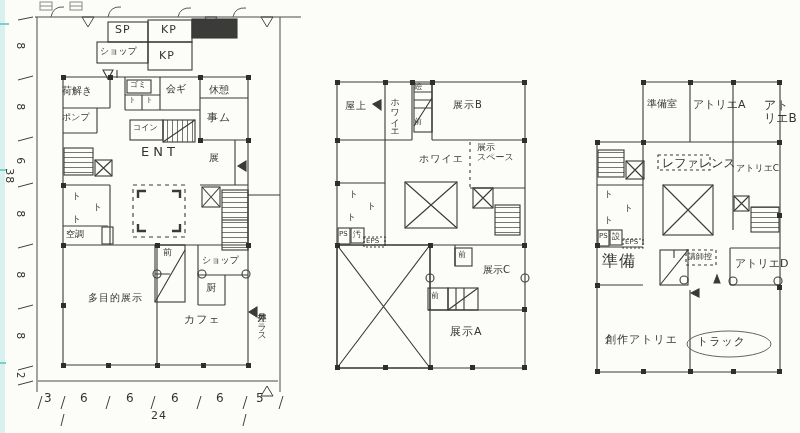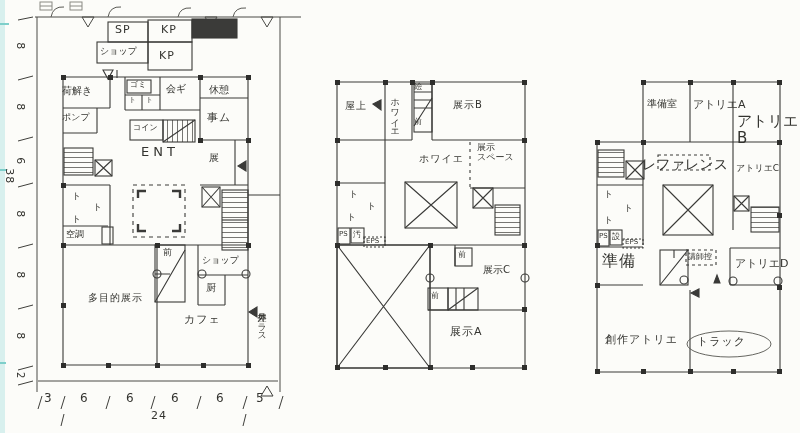--- a/index.html
+++ b/index.html
@@ -292,22 +292,22 @@
 <span class="lb sm" style="left:339px;top:231px;font-size:7px;">PS</span>
 <span class="lb sm" style="left:353px;top:231px;font-size:8px;">汚</span>
 <span class="lb sm" style="left:366px;top:238px;font-size:7px;">EPS</span>
 <span class="lb sm" style="left:458px;top:251px;font-size:8px;">前</span>
 <span class="lb sm" style="left:483px;top:264px;font-size:10px;">展示C</span>
 <span class="lb sm" style="left:431px;top:292px;font-size:8px;">前</span>
 <span class="lb" style="left:450px;top:326px;font-size:11px;">展示A</span>
 
 <span class="lb sm" style="left:647px;top:98px;font-size:10px;">準備室</span>
 <span class="lb sm" style="left:693px;top:99px;font-size:11px;">アトリエA</span>
-<span class="lb sm" style="left:737px;top:99px;font-size:15px;margin-top:14px;">アトリエB</span>
-<span class="lb sm" style="left:642px;top:157px;font-size:14px;">レファレンス</span>
+<span class="lb sm" style="left:764px;top:99px;font-size:12px;">アトリエB</span>
+<span class="lb sm" style="left:662px;top:157px;font-size:12px;">レファレンス</span>
 <span class="lb sm" style="left:736px;top:163px;font-size:9px;">アトリエC</span>
 <span class="lb sm" style="left:604px;top:189px;font-size:9px;">ト</span>
 <span class="lb sm" style="left:624px;top:203px;font-size:9px;">ト</span>
 <span class="lb sm" style="left:604px;top:215px;font-size:9px;">ト</span>
 <span class="lb sm" style="left:599px;top:233px;font-size:7px;">PS</span>
 <span class="lb sm" style="left:612px;top:233px;font-size:8px;">設</span>
 <span class="lb sm" style="left:625px;top:239px;font-size:7px;">EPS</span>
 <span class="lb" style="left:602px;top:252px;font-size:16px;">準備</span>
 <span class="lb sm" style="left:688px;top:253px;font-size:8px;font-family:Liberation Mono, monospace;">講師控</span>
 <span class="lb sm" style="left:735px;top:258px;font-size:11px;">アトリエD</span>

